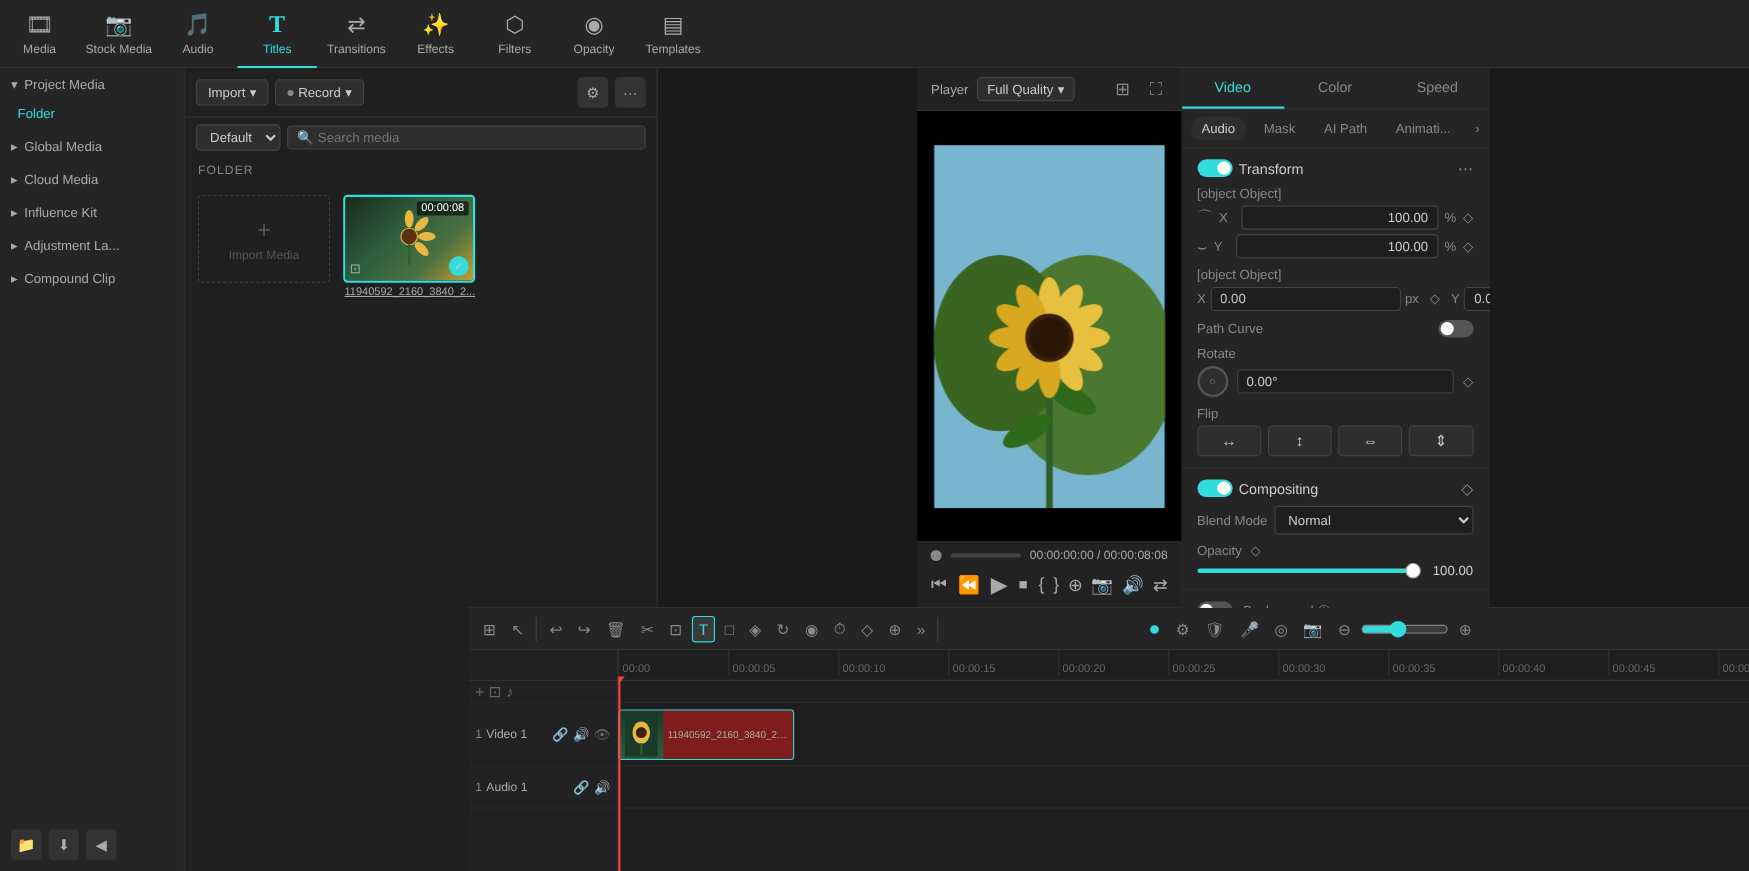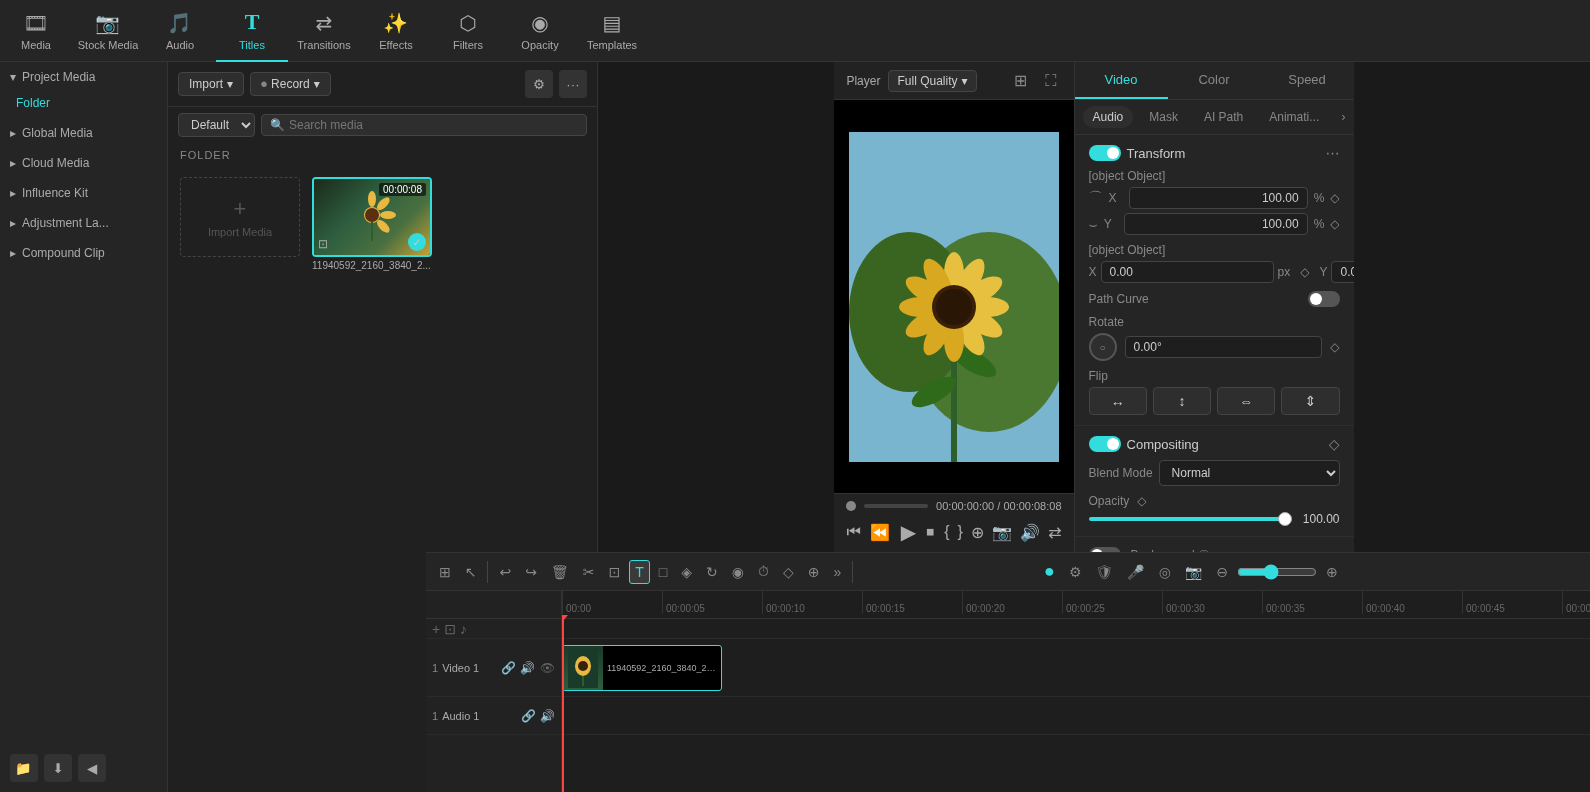--- a/index.html
+++ b/index.html
@@ -78,21 +78,21 @@
     .media-thumb-overlay {
       position: absolute; top: 4px; right: 4px; background: rgba(0,0,0,0.6); color: #fff; font-size: 10px; padding: 1px 4px; border-radius: 2px;
     }
     .media-thumb-check {
       position: absolute; bottom: 4px; right: 4px; background: #3dd; border-radius: 50%; width: 18px; height: 18px; display: flex; align-items: center; justify-content: center; font-size: 10px;
     }
     .media-thumb-icon {
       position: absolute; bottom: 4px; left: 4px; color: #aaa; font-size: 12px;
     }
     .media-label {
-      font-size: 10px; color: #aaa; width: 120px; overflow: hidden; text-overflow: ellipsis; white-space: nowrap; text-align: left; margin-top: 3px;
+      font-size: 10px; color: #aaa; width: 120px; overflow: hidden; text-overflow: ellipsis; white-space: nowrap; text-align: right; margin-top: 3px; text-decoration: underline;
     }
 
     
     .player-area {
       flex: 1; background: #1a1a1a; display: flex; flex-direction: column; min-width: 0;
     }
     .player-topbar {
       display: flex; align-items: center; gap: 8px; padding: 6px 12px; border-bottom: 1px solid #333; background: #222;
     }
     .player-label { color: #aaa; font-size: 12px; }
@@ -282,21 +282,21 @@
       font-size: 10px; color: #666; border-left: 1px solid #333; padding-left: 3px;
       height: 100%; white-space: nowrap;
     }
     .timeline-track-area {
       position: relative; height: 58px; border-bottom: 1px solid #2a2a2a;
     }
     .timeline-track-area-small {
       position: relative; height: 38px; border-bottom: 1px solid #2a2a2a;
     }
     .video-clip {
-      position: absolute; top: 6px; left: 0px; height: 46px; width: 160px; background: #000000; border: 1px solid #3dd; border-radius: 3px; overflow: hidden; cursor: pointer;
+      position: absolute; top: 6px; left: 0px; height: 46px; width: 160px; background: #7f1d1d; border: 1px solid #3dd; border-radius: 3px; overflow: hidden; cursor: pointer;
     }
     .video-clip-content {
       width: 100%; height: 100%; display: flex; align-items: center; overflow: hidden; position: relative;
     }
     .clip-thumb {
       width: 40px; height: 100%; background: linear-gradient(to bottom, #1a3a2a, #2e5e3e); flex-shrink: 0; display: flex; align-items: center; justify-content: center; font-size: 8px; color: #3dd;
     }
     .clip-text { font-size: 9px; color: #aaa; padding: 2px 4px; white-space: nowrap; overflow: hidden; text-overflow: ellipsis; }
   </style>
 </head>

